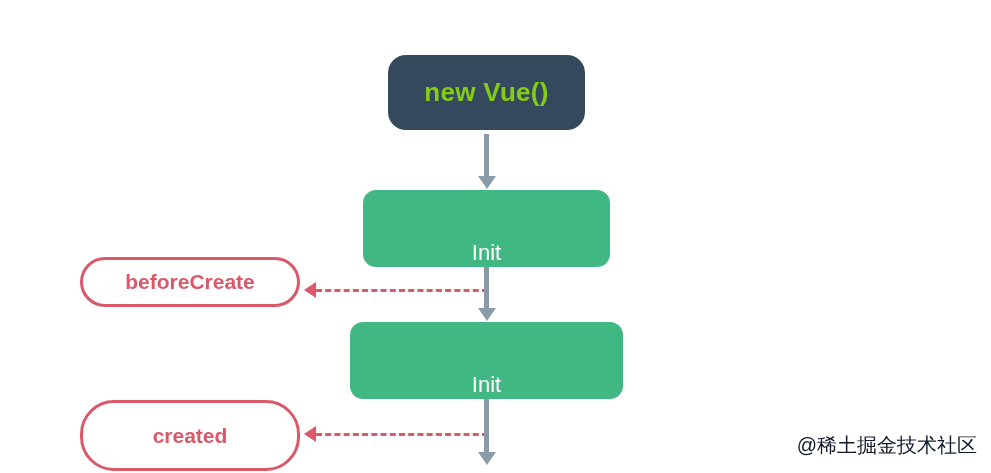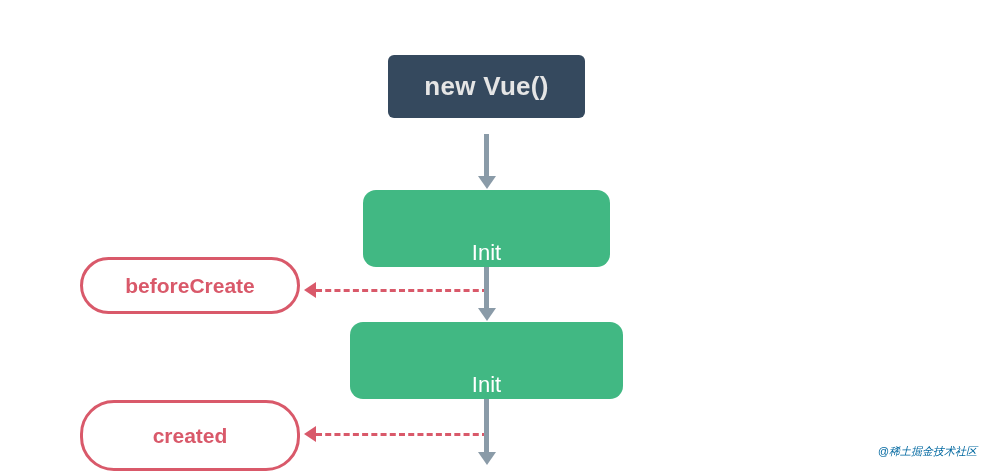--- a/index.html
+++ b/index.html
@@ -25,24 +25,24 @@
     justify-content: center;
     box-sizing: border-box;
     text-align: center;
     line-height: 1.22;
   }
   
   .node-root {
     left: 388px;
     top: 55px;
     width: 197px;
-    height: 63px;
+    height: 75px;
     background: #35495e;
-    border-radius: 6px;
-    color: #e5e5e5;
+    border-radius: 18px;
+    color: #84cc16;
     font-size: 26px;
     font-weight: bold;
     letter-spacing: 0.3px;
   }
   
   .node-stage {
     background: #41b883;
     border-radius: 13px;
     color: #ffffff;
     font-size: 22px;
@@ -71,21 +71,21 @@
     border: 3px solid #d9596a;
     border-radius: 34px;
     color: #d9596a;
     font-size: 21px;
     font-weight: bold;
   }
   #hook-beforecreate {
     left: 80px;
     top: 257px;
     width: 220px;
-    height: 57px;
+    height: 50px;
   }
   #hook-created {
     left: 80px;
     top: 400px;
     width: 220px;
     height: 71px;
   }
   
   .connector-v {
     position: absolute;
@@ -122,25 +122,24 @@
   }
   #hook-arrow-1 { left: 316px; top: 289px; width: 172px; }
   #hook-arrow-1-head { left: 304px; top: 282px; }
   #hook-arrow-2 { left: 316px; top: 433px; width: 172px; }
   #hook-arrow-2-head { left: 304px; top: 426px; }
   
   #watermark {
     position: absolute;
     right: 14px;
     bottom: 14px;
-    color: #0369a1;
-    font-size: 11px;
+    color: #0f172a;
+    font-size: 20px;
     white-space: nowrap;
     user-select: none;
-    font-style: italic;
   }
 </style>
 </head>
 <body>
 
 <div id="canvas">
 
   <div class="node node-root">
     <span class="line">new Vue()</span>
   </div>

